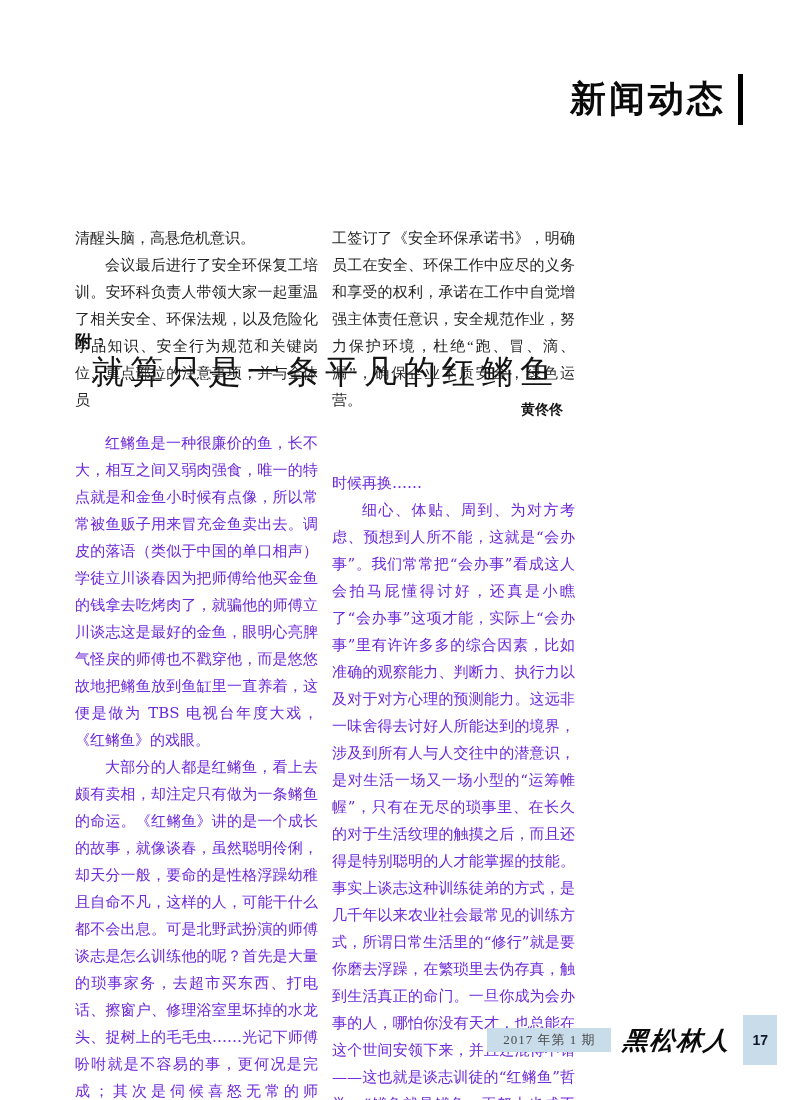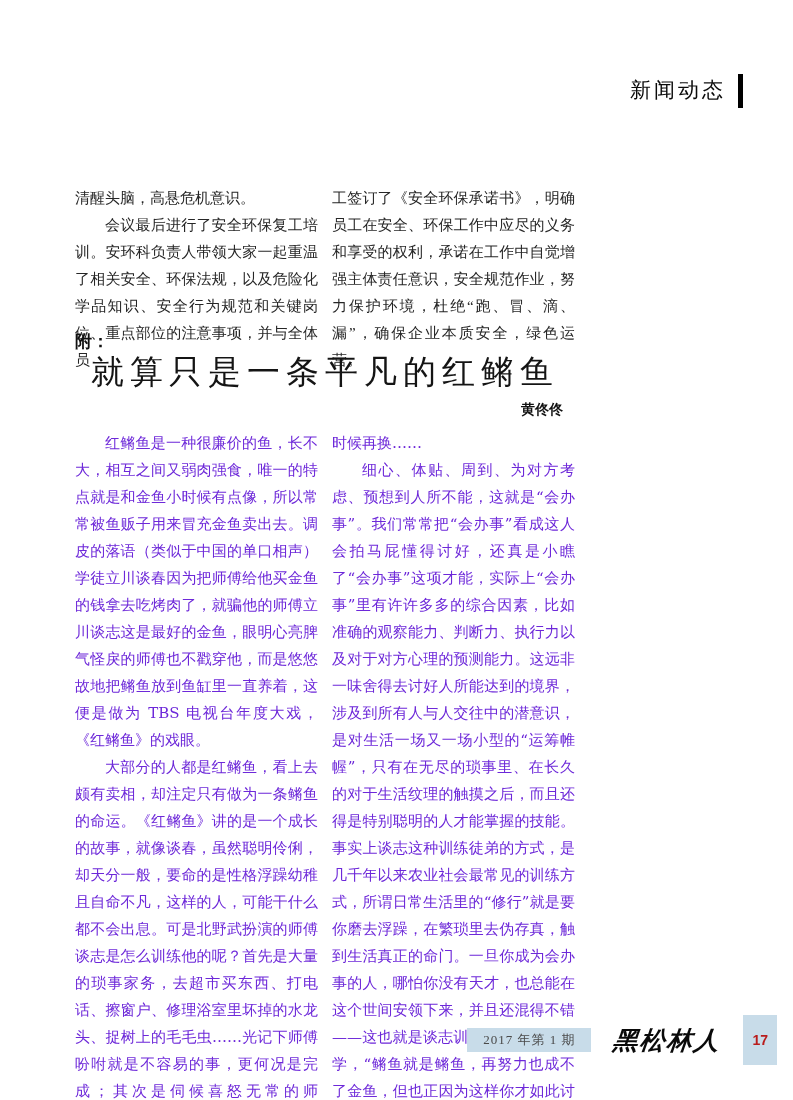--- a/index.html
+++ b/index.html
@@ -16,41 +16,41 @@
 
   
   .header {
     position:absolute; top:74px; right:50px;
     text-align:right;
     border-right:5px solid #000;
     padding:4px 12px 6px 0;
   }
   .header-title {
     font-family:"Liberation Sans","DejaVu Sans",sans-serif;
-    font-size:21px; font-weight:normal; color:#0a0a0a;
+    font-size:36px; font-weight:bold; color:#0a0a0a;
     letter-spacing:3px; line-height:1.15;text-align:center;
   }
   .header-subtitle {
     font-family:"Liberation Sans","DejaVu Sans",sans-serif;
     font-size:21px; font-weight:bold; color:#1ba1cd;
     letter-spacing:1px; margin-top:4px;
   }
 
   
   .cols { position:absolute; left:75px; width:500px; display:flex; gap:14px; }
   .col { width:243px; }
   .col p {
     font-size:15px; line-height:27px;
     text-align:justify; text-justify:inter-ideograph;
     color:#262626;
   }
   .intro { top:185px; }
   .intro .col p { font-family:"Liberation Serif","DejaVu Serif",serif; }
   .indent { text-indent:2em; }
-  .noindent { text-indent:0; }
+  .noindent { text-indent:0;margin-top:40px; }
 
   
   .attach-label {
     position:absolute; left:75px; top:330px;
     font-family:"Liberation Sans","DejaVu Sans",sans-serif;
     font-size:17px; font-weight:bold; color:#111;
   }
   .article-title {
     position:absolute; left:75px; top:350px; width:500px;
     text-align:center;
@@ -67,41 +67,41 @@
   
   .article { top:430px; }
   .article .col p {
     font-family:"DejaVu Serif","Liberation Serif",serif;
     color:#6d28d9;
   }
 
   
   .footer {
     position:absolute; top:1028px; right:16px;
-    display:flex; align-items:center; gap:22px;
+    display:flex; align-items:center; gap:12px;
     height:24px;
   }
   .footer-issue {
     background:#c8dce9;
     font-size:13px; color:#4a4a4a;
     padding:3px 16px 3px 16px;
     letter-spacing:1px;
     font-family:"Liberation Serif","DejaVu Serif",serif;
   }
   .footer-logo {
     font-family:"DejaVu Serif","Liberation Serif",serif;
     font-style:italic; font-weight:bold;
     font-size:25px; color:#0a0a0a;
     letter-spacing:2px;
     transform:skewX(-6deg);
     line-height:1;
   }
   .footer-page {
     background:#c8dce9;
-    font-size:14px; color:#b91c1c; font-weight:bold;
+    font-size:14px; color:#0f172a; font-weight:bold;
     padding:17px 9px;
     font-family:"Liberation Sans","DejaVu Sans",sans-serif;
   }
 </style>
 </head>
 <body>
 
 <div class="page">
 
   <div class="header">

